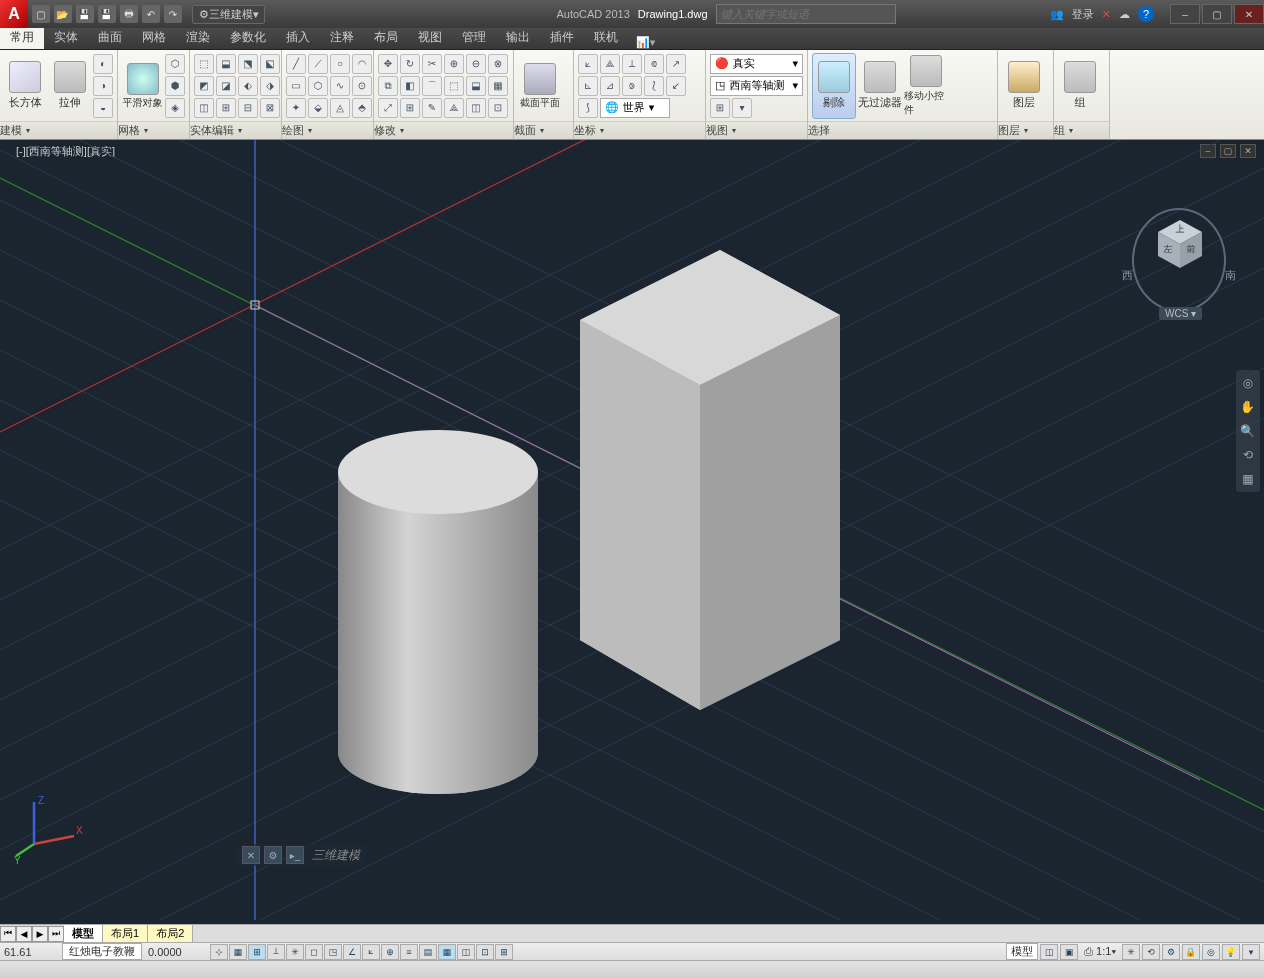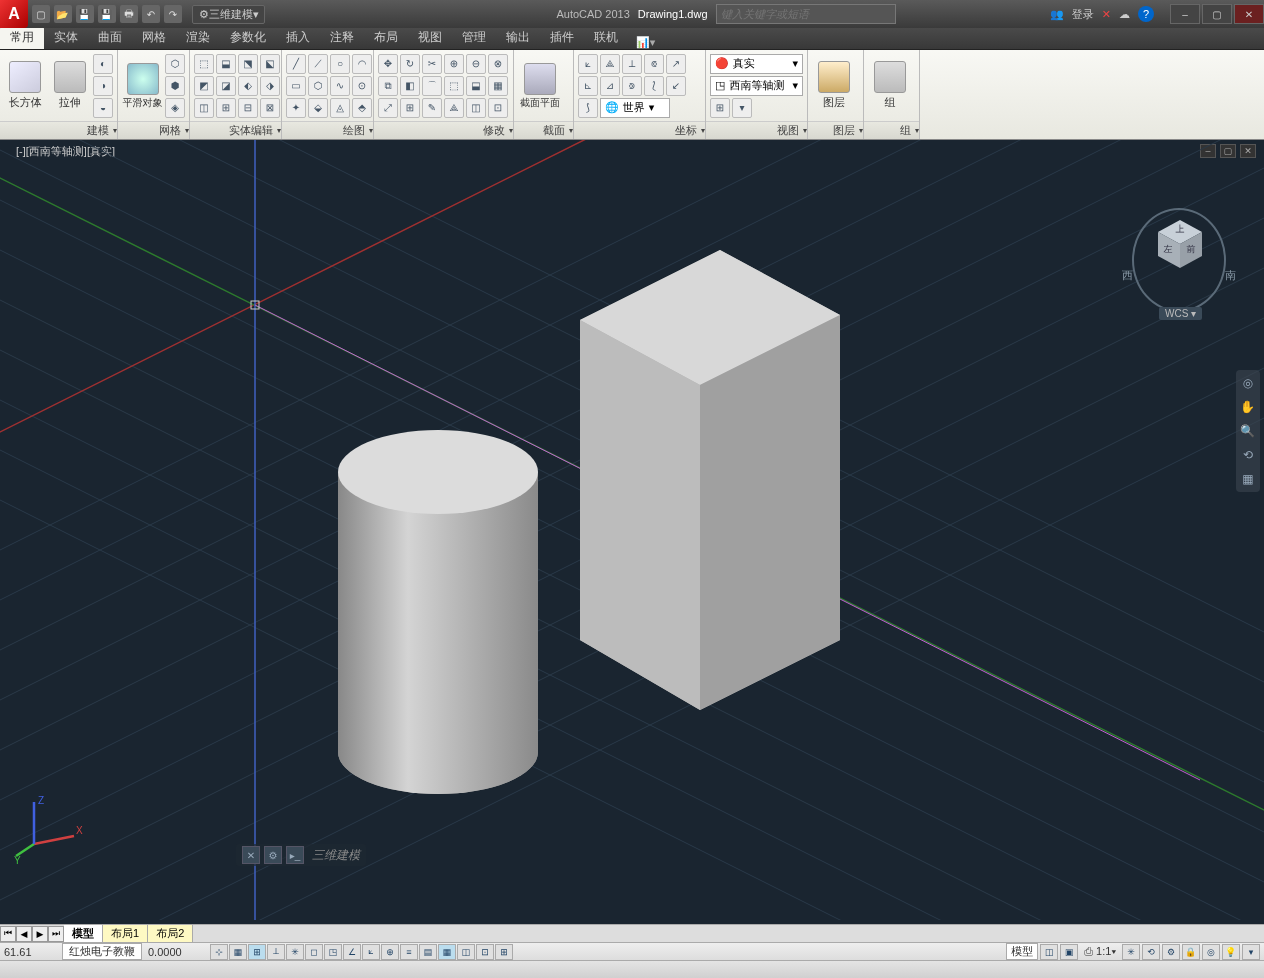--- a/index.html
+++ b/index.html
@@ -22,21 +22,21 @@
 
 
 .menubar { height:22px; background:linear-gradient(#4a4a4a,#383838); display:flex; align-items:flex-end; border-bottom:1px solid #222; }
 .menubar .mtab { padding:3px 10px; font-size:12px; color:#ccc; cursor:pointer; }
 .menubar .mtab.active { background:#f5f5f0; color:#333; border-radius:3px 3px 0 0; }
 
 
 .ribbon { height:90px; background:linear-gradient(#f8f8f4,#e8e8e0); display:flex; border-bottom:1px solid #888; }
 .rpanel { border-right:1px solid #bbb; display:flex; flex-direction:column; }
 .rpanel-body { flex:1; display:flex; align-items:center; padding:2px 4px; gap:2px; }
-.rpanel-title { height:18px; background:linear-gradient(#e8e8e0,#d8d8d0); font-size:11px; color:#444; display:flex; align-items:center; justify-content:flex-end; border-top:1px solid #ccc; }
+.rpanel-title { height:18px; background:linear-gradient(#e8e8e0,#d8d8d0); font-size:11px; color:#444; display:flex; align-items:center; justify-content:flex-start; border-top:1px solid #ccc; }
 .rpanel-title .dd { margin-left:4px; font-size:8px; }
 .bigbtn { display:flex; flex-direction:column; align-items:center; justify-content:center; width:44px; height:66px; font-size:11px; color:#333; gap:2px; }
 .bigbtn .ic { width:32px; height:32px; background:linear-gradient(#ddd,#bbb); border:1px solid #999; border-radius:3px; }
 .bigbtn.cube .ic { background:linear-gradient(145deg,#eef,#ccd); }
 .smgrid { display:grid; grid-template-columns:repeat(4,20px); grid-auto-rows:20px; gap:2px; }
 .smgrid.c5 { grid-template-columns:repeat(5,20px); }
 .smbtn { width:20px; height:20px; background:#eee; border:1px solid #bbb; border-radius:2px; display:flex; align-items:center; justify-content:center; font-size:10px; color:#456; }
 .rdd { height:20px; background:#fff; border:1px solid #aaa; font-size:11px; padding:0 4px; display:flex; align-items:center; gap:4px; min-width:70px; }
 .vstack { display:flex; flex-direction:column; gap:2px; }
 
@@ -336,20 +336,39 @@
             <div class="smbtn">▾</div>
           </div>
       </div>
     </div>
     <div class="rpanel-title">
         <span>视图</span>
         <span class="dd">▾</span>
       </div>
   </div>
 
+  <div class="rpanel" style="width:190px">
+    <div class="rpanel-body">
+      <div class="bigbtn" style="background:linear-gradient(#def,#bce);border:1px solid #8ac;border-radius:3px">
+          <div class="ic" style="background:linear-gradient(#cef,#9cd)"></div>
+          <span>剔除</span>
+        </div>
+      <div class="bigbtn">
+          <div class="ic"></div>
+          <span>无过滤器</span>
+        </div>
+      <div class="bigbtn">
+          <div class="ic"></div>
+          <span style="font-size:10px">移动小控件</span>
+        </div>
+    </div>
+    <div class="rpanel-title">
+        <span>选择</span>
+      </div>
+  </div>
 
   <div class="rpanel" style="width:56px">
     <div class="rpanel-body">
         <div class="bigbtn">
           <div class="ic" style="background:linear-gradient(#fec,#ca6)"></div>
           <span>图层</span>
         </div>
       </div>
     <div class="rpanel-title">
         <span>图层</span>

